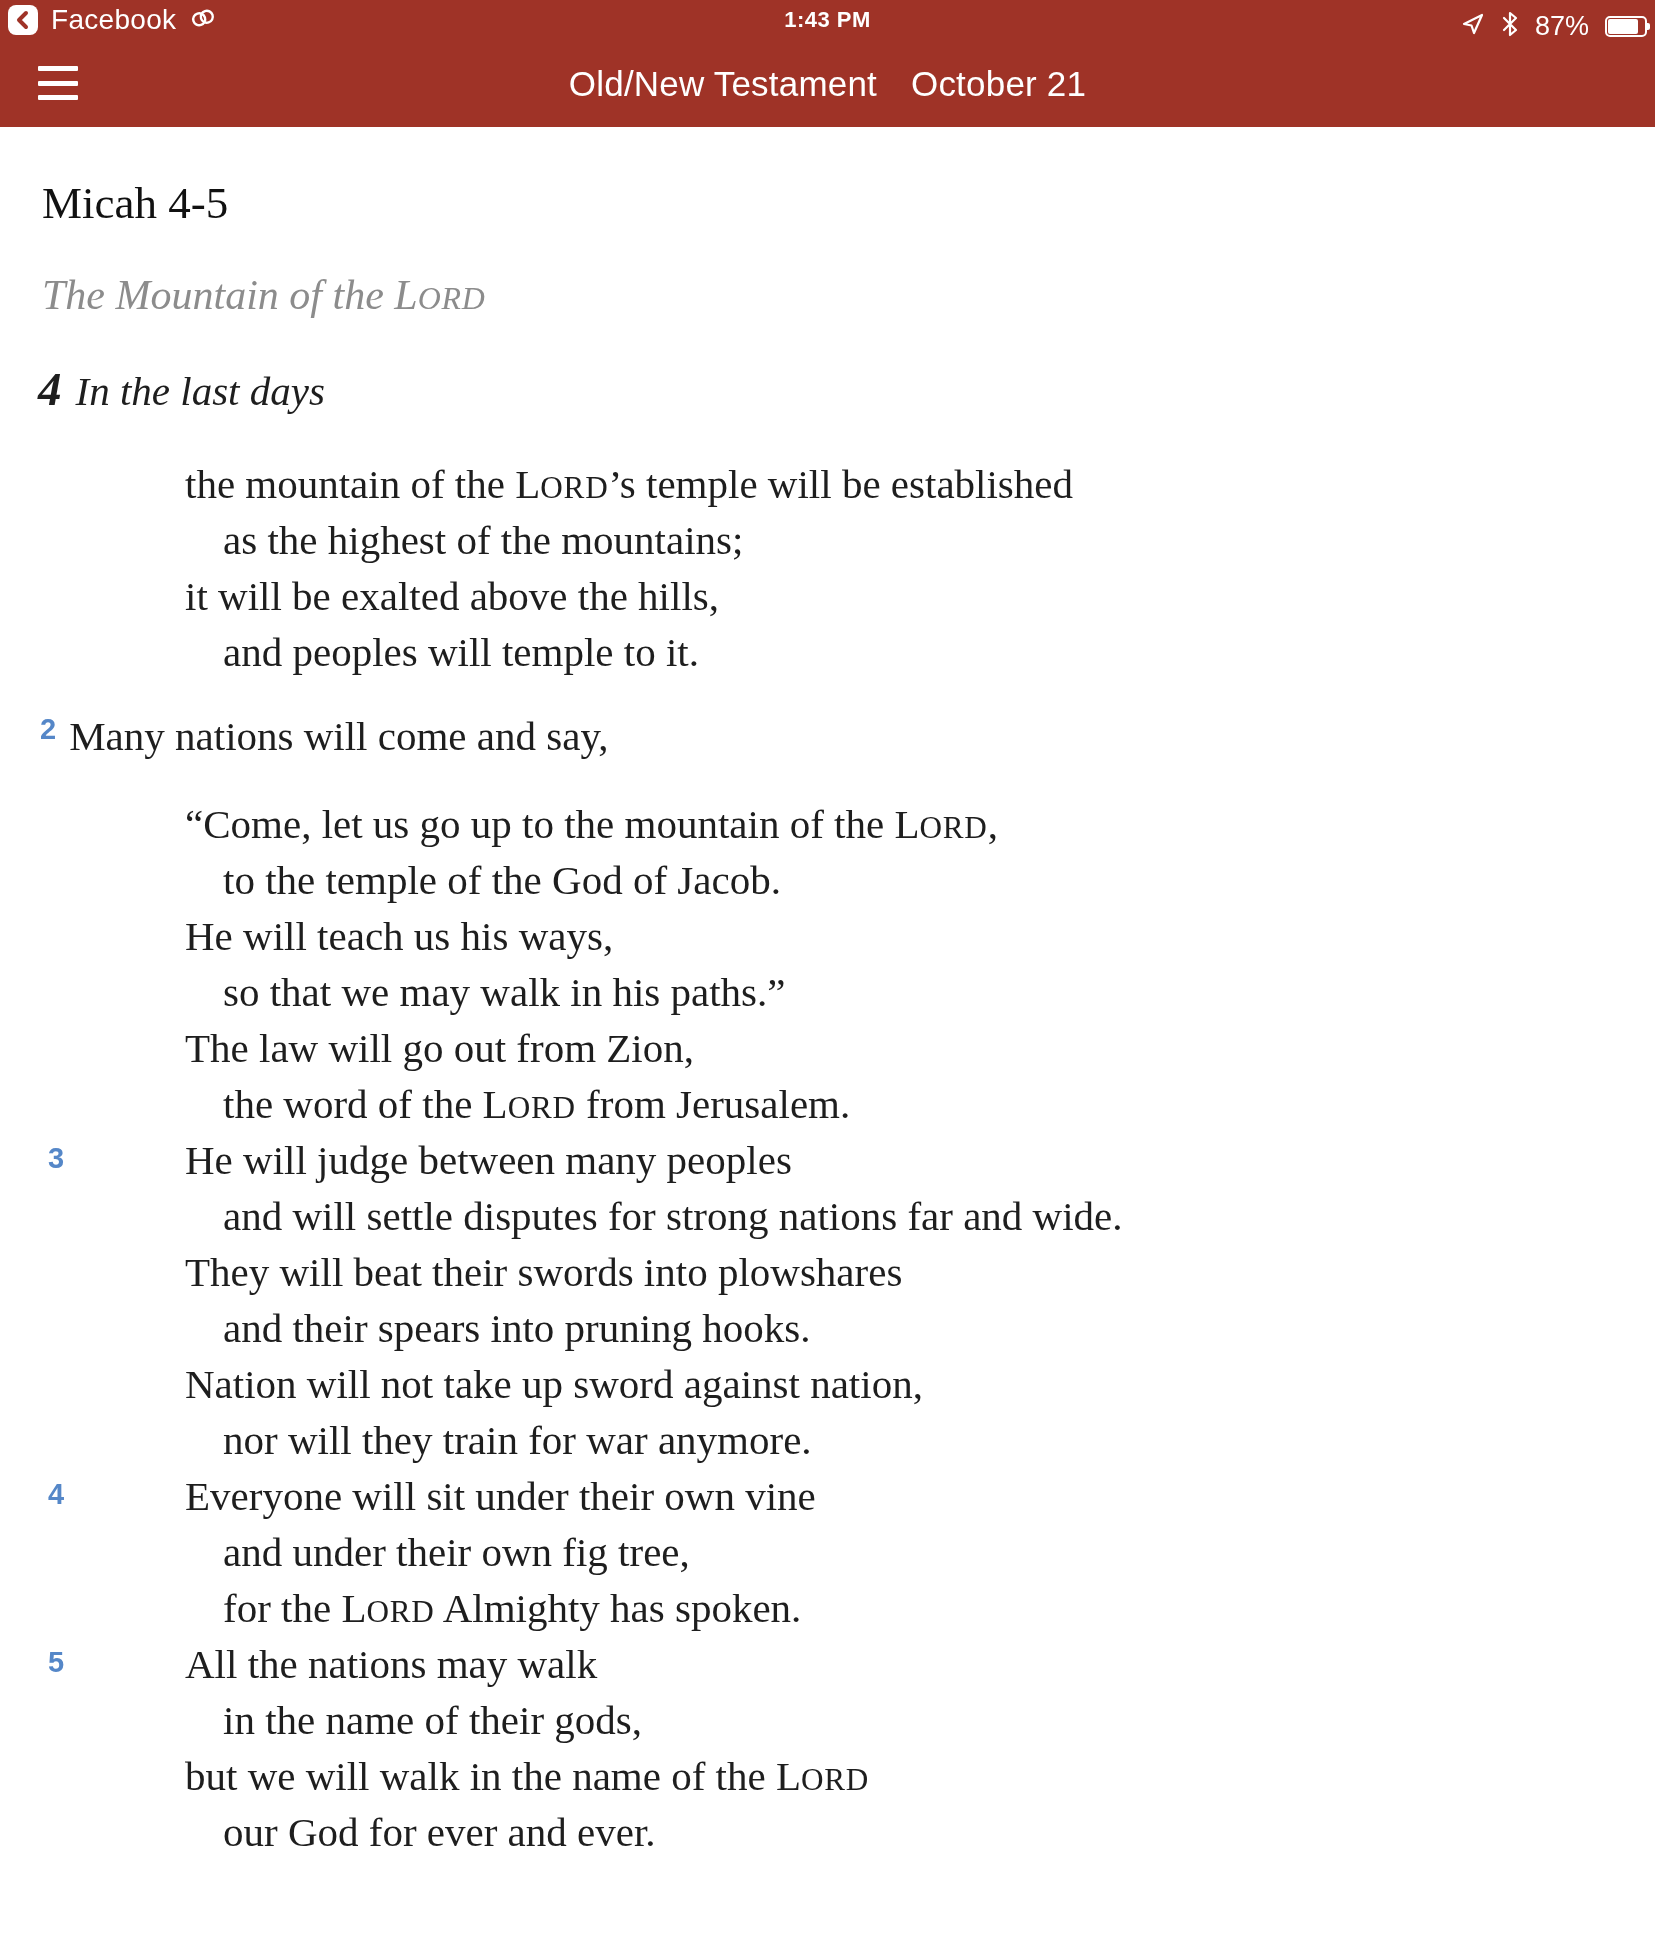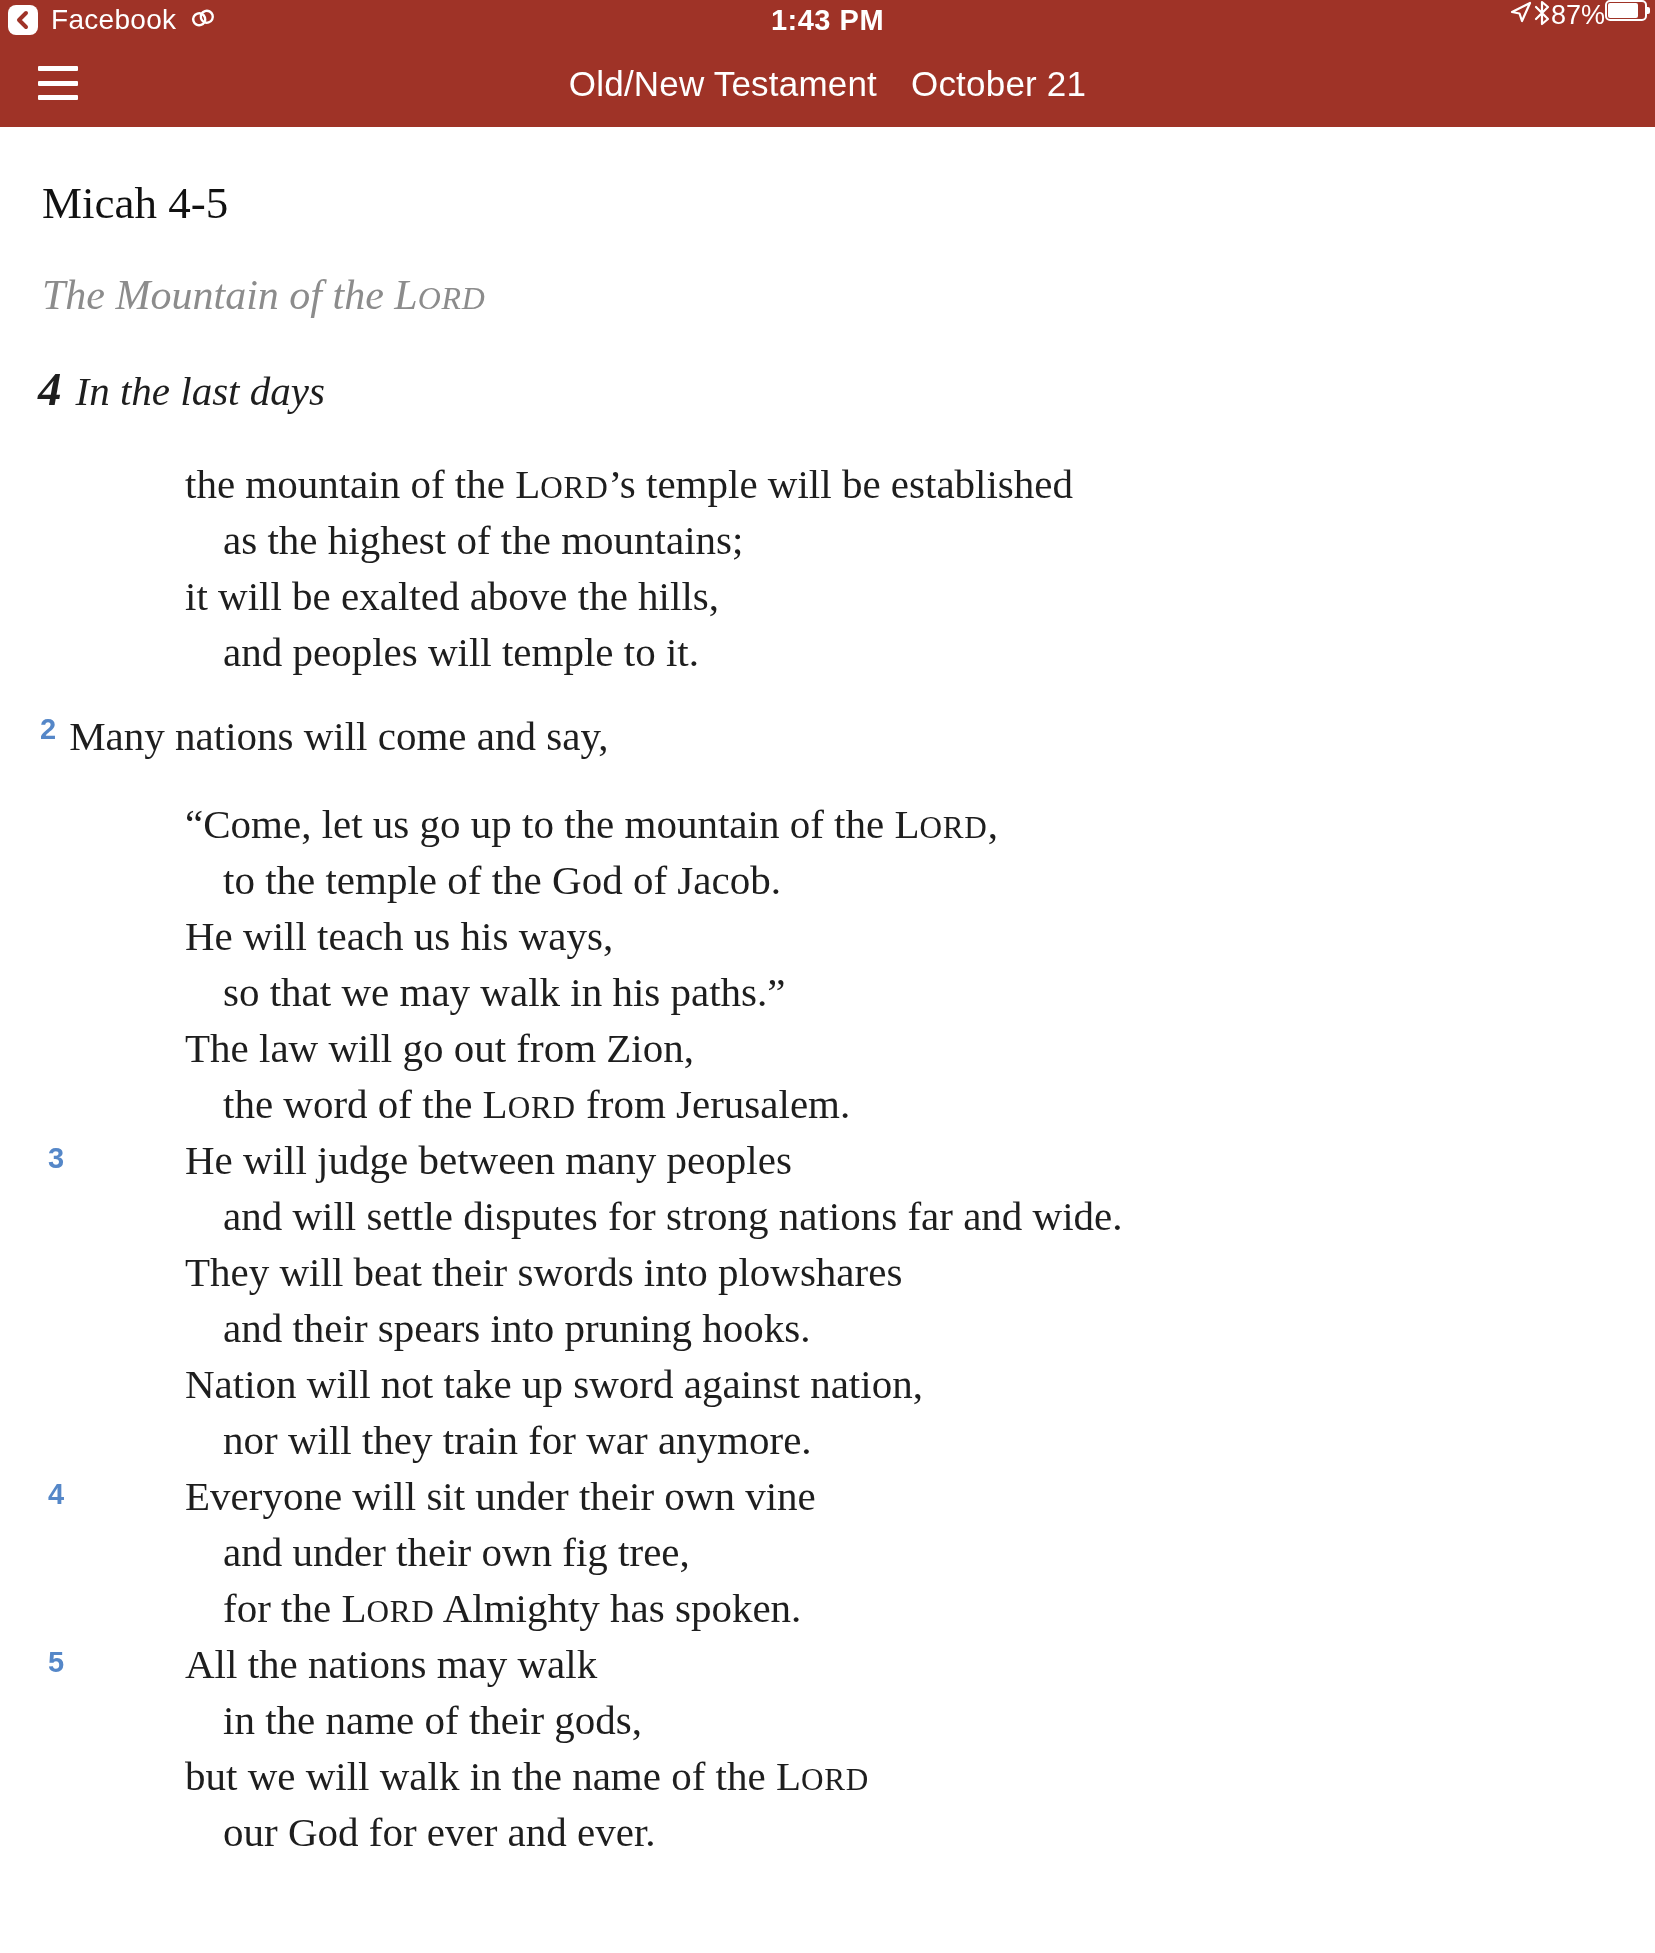--- a/index.html
+++ b/index.html
@@ -14,22 +14,22 @@
   .chrome{position:absolute;top:0;left:0;width:100%;height:127px;background:#9f3327;}
   .statusbar{
     position:absolute;top:0;left:0;width:100%;height:40px;
     font-family:"Liberation Sans",sans-serif;color:#ffffff;
     display:flex;align-items:center;
   }
   .sb-left{position:absolute;left:8px;top:0;height:40px;display:flex;align-items:center;gap:13px;}
   .back-chip{width:30px;height:30px;background:#ffffff;border-radius:8px;display:flex;align-items:center;justify-content:center;}
   .back-chip svg{display:block;}
   .sb-app{font-size:28px;letter-spacing:.3px;}
-  .sb-time{position:absolute;left:0;right:0;text-align:center;font-size:29px;font-weight:700;letter-spacing:.5px;}
-  .sb-right{position:absolute;right:8px;top:0;height:40px;display:flex;align-items:flex-start;gap:0;}
+  .sb-time{position:absolute;left:0;right:0;text-align:center;font-size:22px;font-weight:700;letter-spacing:.5px;}
+  .sb-right{position:absolute;right:8px;top:6px;height:40px;display:flex;align-items:center;gap:16px;}
   .sb-pct{font-size:27px;}
   .battery{position:relative;width:42px;height:21px;border:2px solid #ffffff;border-radius:5px;box-sizing:border-box;}
   .battery .fill{position:absolute;left:1px;top:1px;bottom:1px;background:#ffffff;border-radius:2px;}
   .battery .tip{position:absolute;right:-5px;top:5px;width:3px;height:7px;background:#ffffff;border-radius:0 2px 2px 0;}
 
   .navbar{position:absolute;top:40px;left:0;width:100%;height:87px;font-family:"Liberation Sans",sans-serif;color:#ffffff;}
   .hamburger{position:absolute;left:38px;top:22px;width:40px;height:42px;display:flex;flex-direction:column;justify-content:space-between;padding:4px 0;box-sizing:border-box;cursor:pointer;}
   .hamburger .bar{height:5px;background:#ffffff;border-radius:1px;}
   .nav-title-row{position:absolute;left:0;right:0;top:0;height:87px;display:flex;align-items:center;justify-content:center;gap:34px;}
   .nav-title{font-size:35px;font-weight:500;letter-spacing:.2px;}

